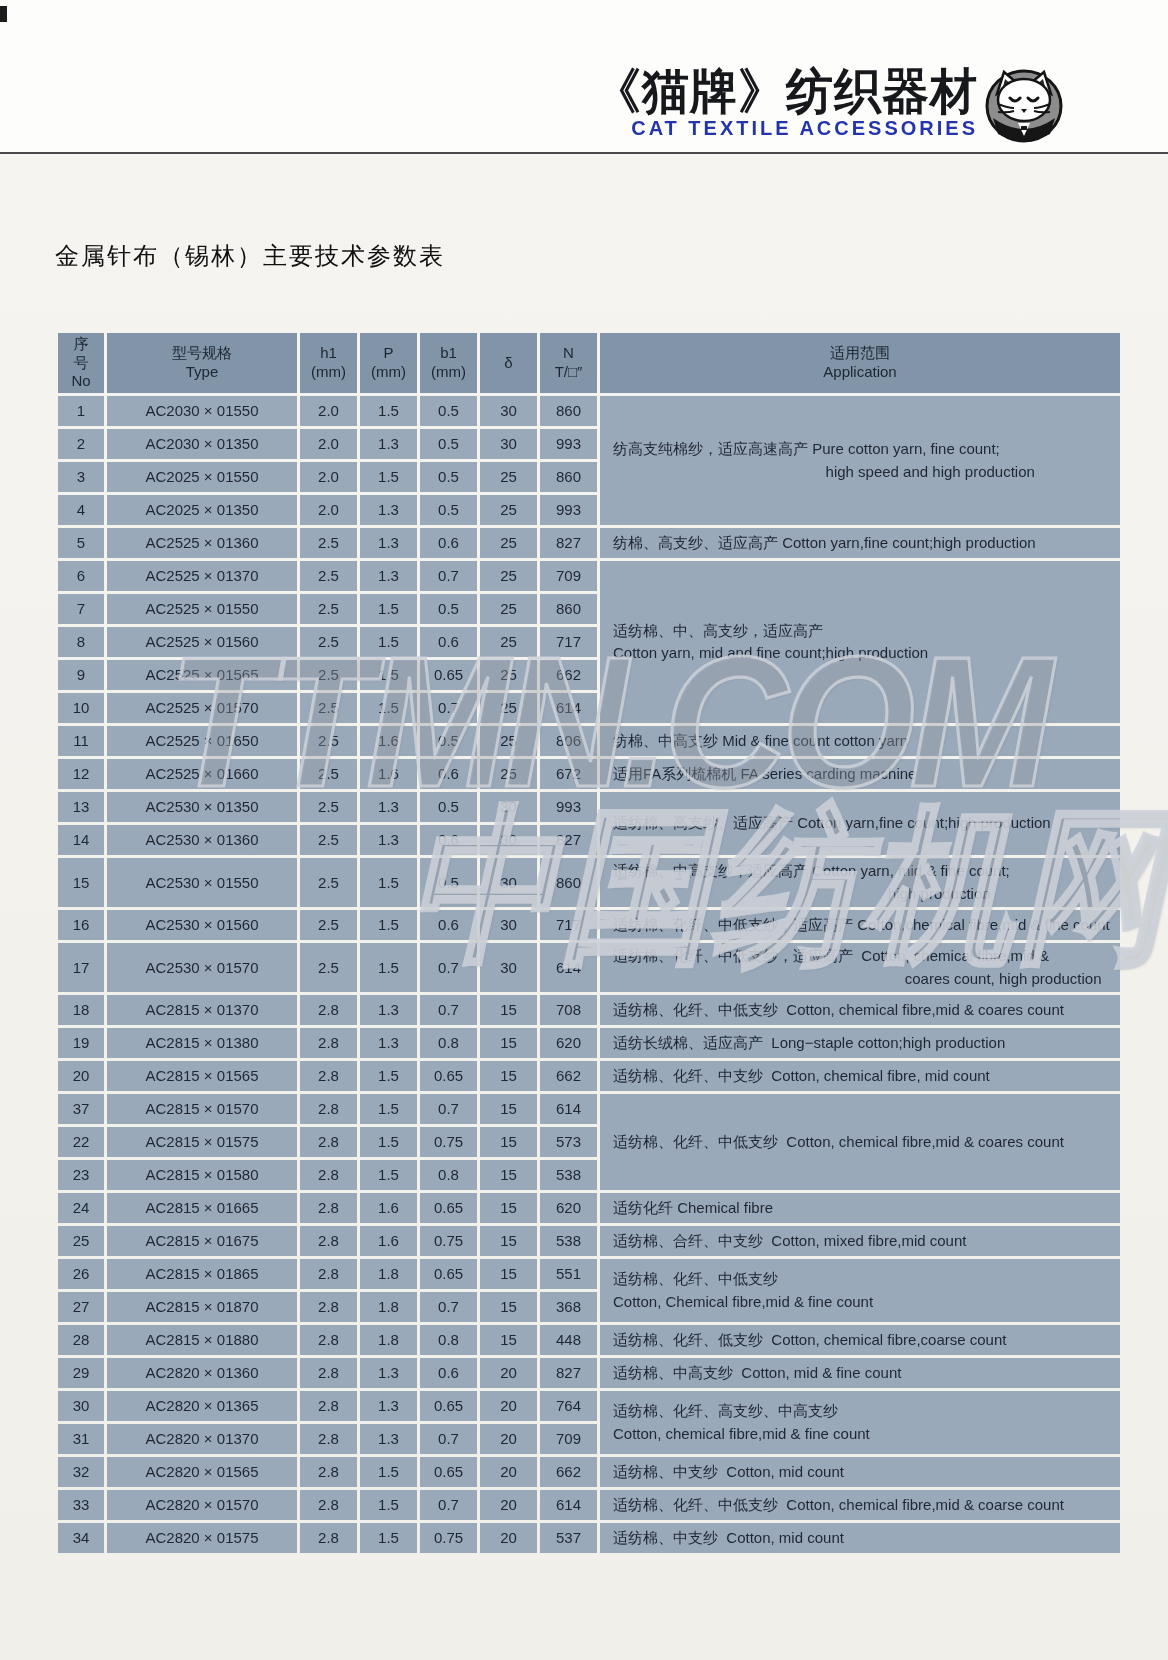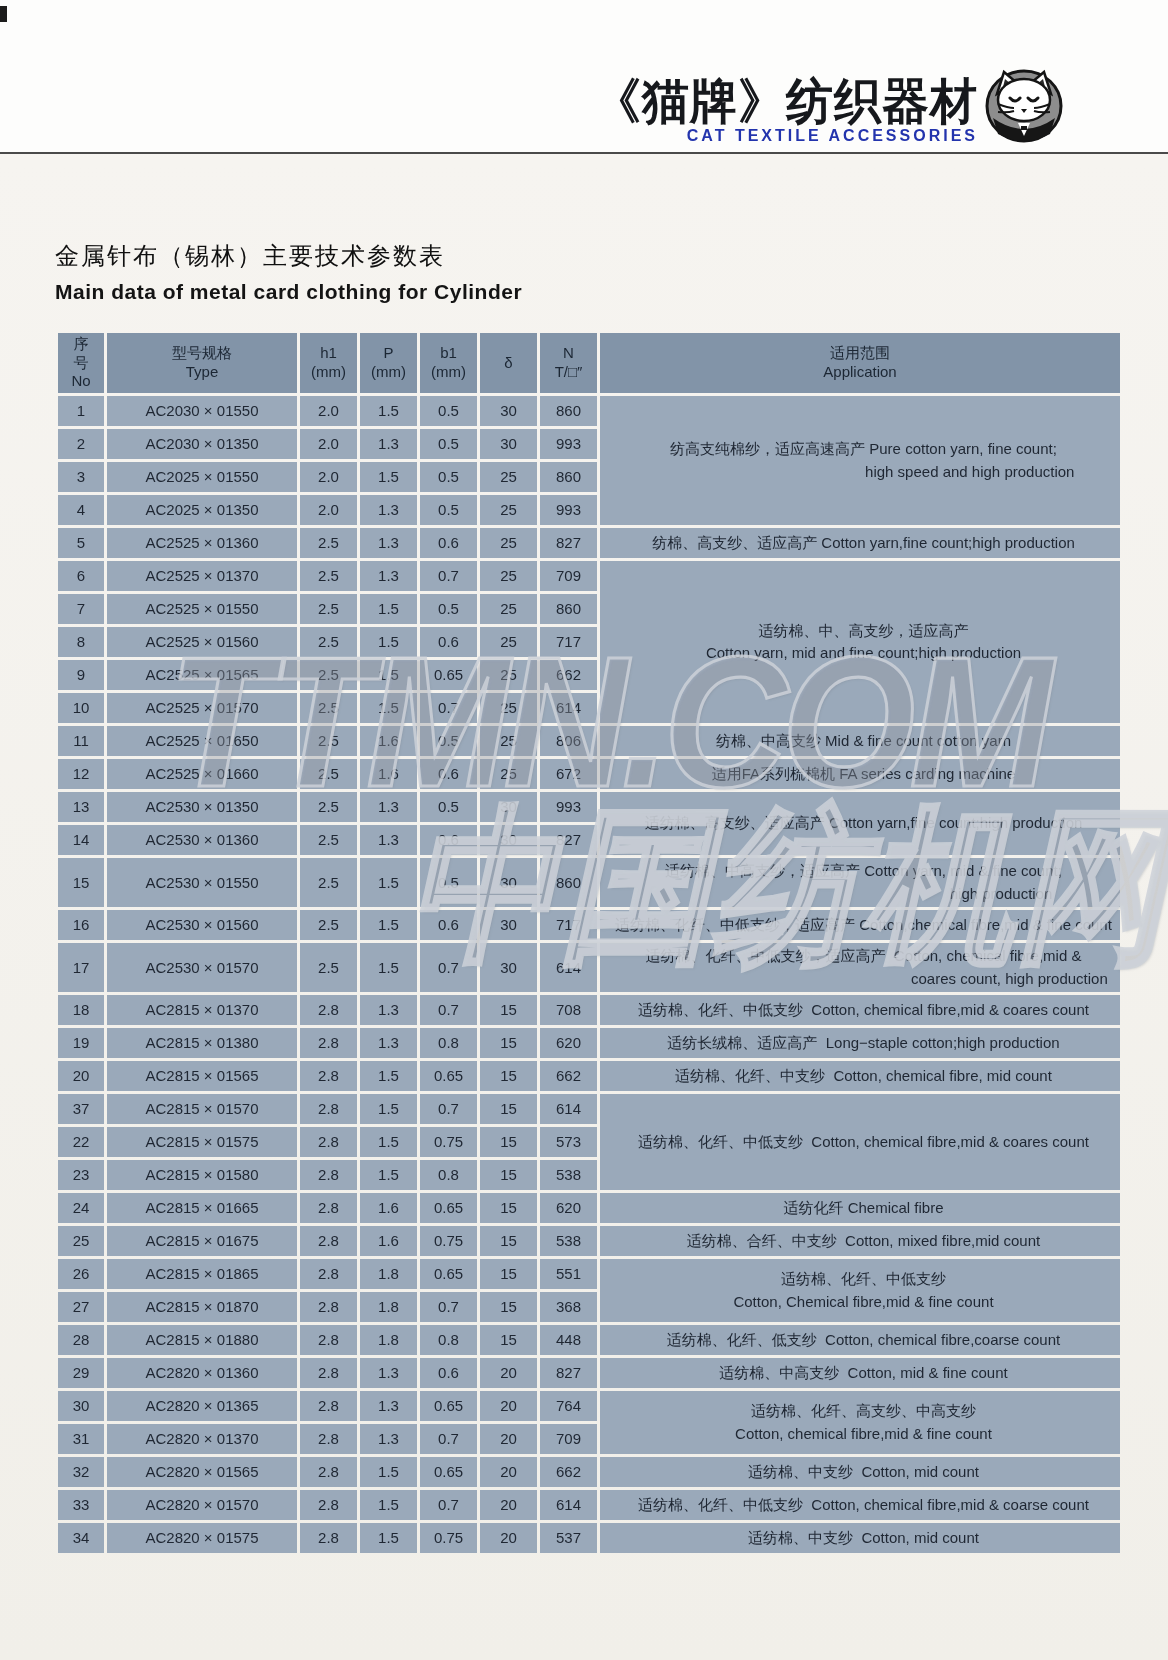--- a/index.html
+++ b/index.html
@@ -10,26 +10,26 @@
   }
   .page{
     position:relative;width:1168px;height:1660px;overflow:hidden;
     background:linear-gradient(180deg,#fbfaf8 0,#f6f4f0 160px,#f1efe9 100%);
   }
   
   .top-mark{position:absolute;left:0;top:6px;width:7px;height:16px;background:#1c1c1c;}
   
   .header-band{position:absolute;left:0;top:0;width:1168px;height:152px;background:#fdfdfc;}
   .rule{position:absolute;left:0;top:152px;width:1168px;height:2px;background:#4a4a4a;}
-  .brand{position:absolute;right:190px;top:76px;text-align:right;white-space:nowrap;}
+  .brand{position:absolute;right:190px;top:66px;text-align:right;white-space:nowrap;}
   .brand-cn{
     font-size:47px;font-weight:900;color:#16181c;letter-spacing:1px;line-height:1.05;
     transform:scaleY(1.04);
   }
-  .brand-en{font-size:16px;font-weight:bold;color:#2334ad;letter-spacing:3px;margin-top:2px;}
+  .brand-en{font-size:20px;font-weight:bold;color:#2334ad;letter-spacing:3px;margin-top:2px;}
   .cat-logo{position:absolute;right:104px;top:68px;width:80px;height:76px;}
   
   .titles{position:absolute;left:55px;top:240px;}
   .title-cn{margin:0;font-size:24px;font-weight:normal;color:#101010;letter-spacing:2px;}
   .title-en{margin:8px 0 0 0;font-size:21px;font-weight:bold;color:#141414;letter-spacing:0.5px;}
   
   table.spec{
     position:absolute;left:55px;top:330px;width:1062px;
     border-collapse:separate;border-spacing:3px;table-layout:fixed;
   }
@@ -38,21 +38,21 @@
     font-size:15px;line-height:1.25;text-align:center;vertical-align:middle;
     white-space:pre-line;height:60px;padding:0;
   }
   table.spec td{
     background:#9aa9ba;color:#1f2733;font-size:15px;text-align:center;
     vertical-align:middle;padding:0;line-height:1.3;
   }
   table.spec tr{height:30px;}
   table.spec tr.tall{height:48px;}
   table.spec td.app{
-    text-align:center;padding:2px 6px 2px 13px;white-space:pre-wrap;
+    text-align:left;padding:2px 6px 2px 13px;white-space:pre-wrap;
     font-size:15px;line-height:1.5;
   }
   
   .watermark{
     position:absolute;font-weight:bold;font-style:italic;white-space:nowrap;
     color:rgba(175,180,190,0.18);
     -webkit-text-stroke:3px rgba(205,209,216,0.85);
     text-shadow:2px 2px 2px rgba(120,126,138,0.25);
     pointer-events:none;z-index:5;
   }
@@ -85,21 +85,20 @@
     <path d="M14 36 Q24 40 30 40 M14 44 Q24 45 30 43 M66 36 Q56 40 50 40 M66 44 Q56 45 50 43" fill="none" stroke="#151515" stroke-width="2"></path>
     <path d="M9 50 Q40 72 71 50 L66 66 Q40 80 14 66 Z" fill="#161616"></path>
     <path d="M34 55 L46 55 L40 68 Z" fill="#ffffff"></path>
     <path d="M37 58 h6 v4 h-6 Z" fill="#161616"></path>
   </svg>
 
   <div class="rule"></div>
 
   <section class="titles">
     <h1 class="title-cn">金属针布（锡林）主要技术参数表</h1>
-    <h2 class="title-en">Main data of metal card clothing for Cylinder</h2>
   </section>
 
   <table class="spec">
     <colgroup>
       <col style="width:46px">
         <col style="width:190px">
         <col style="width:57px">
       <col style="width:57px">
         <col style="width:57px">
         <col style="width:57px">

